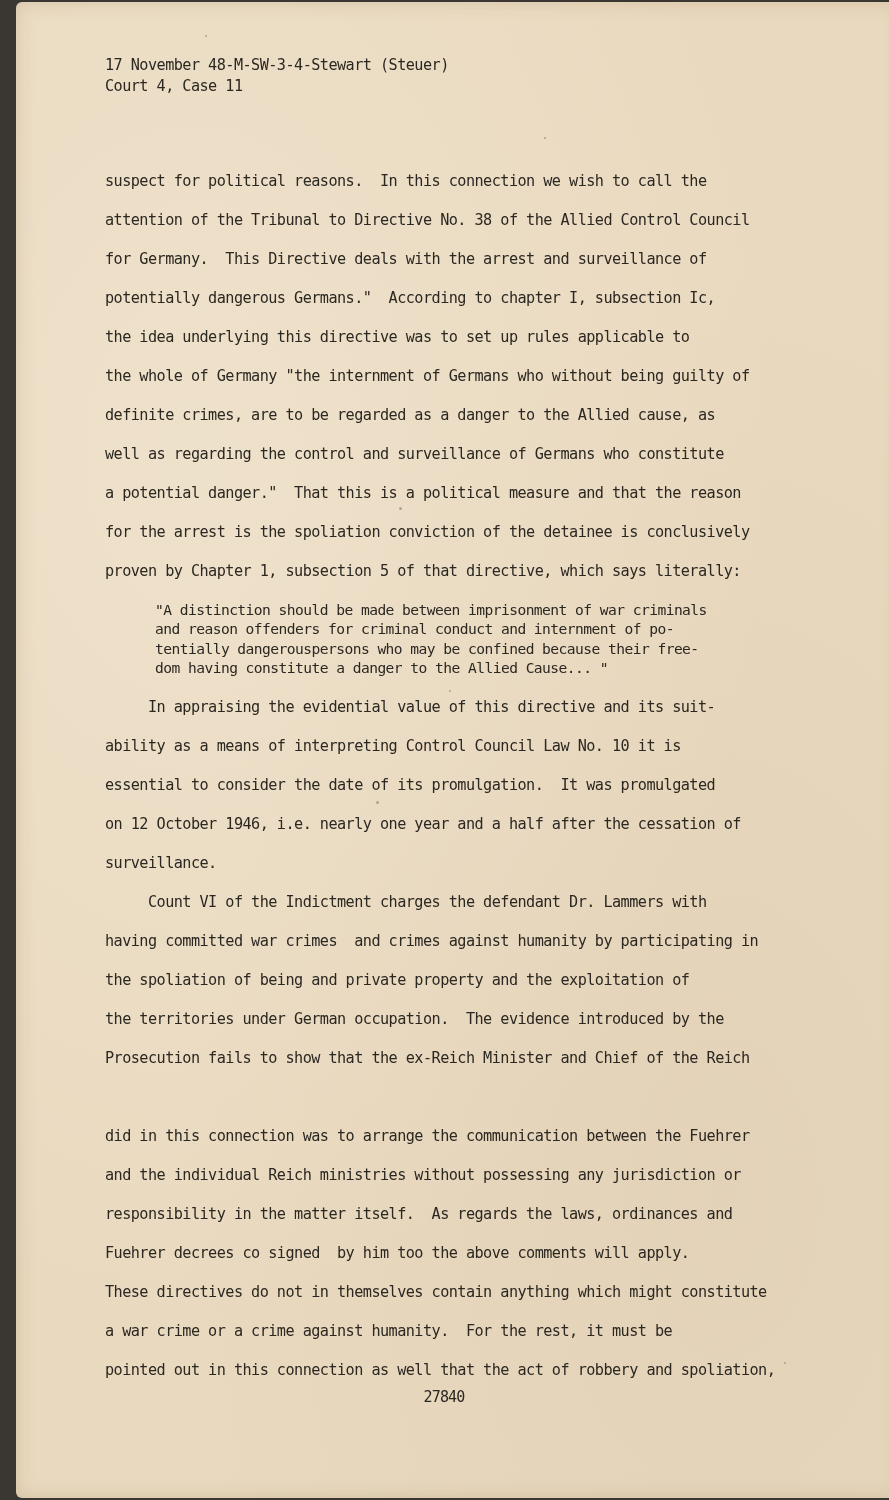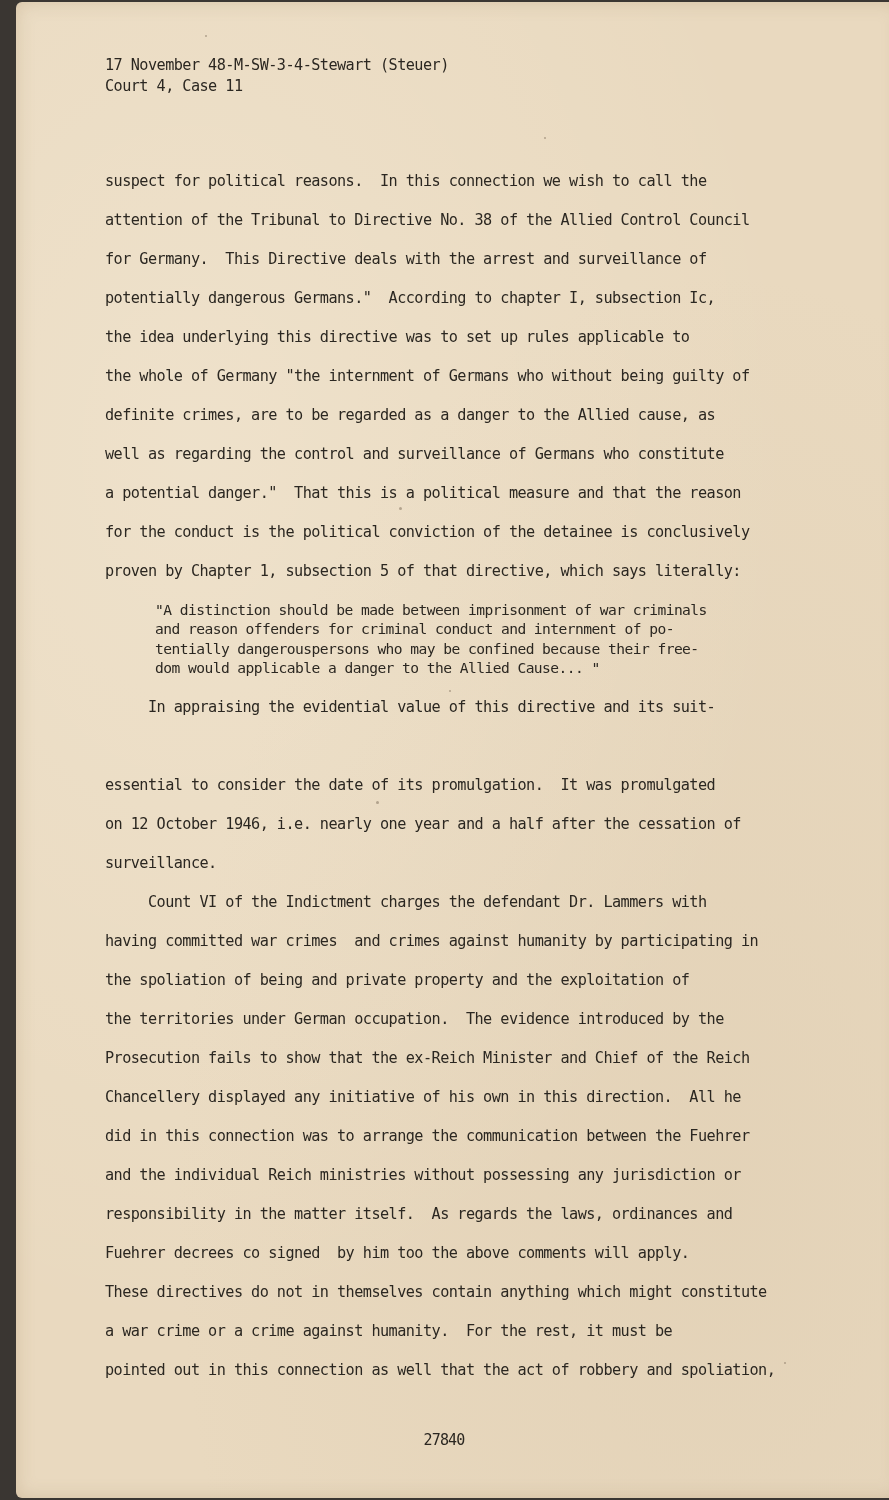--- a/index.html
+++ b/index.html
@@ -41,21 +41,20 @@
   .page-number {
     position: absolute;
     left: 0;
     width: 856px;
     text-align: center;
     top: 1386px;
     font-family: "DejaVu Sans Mono", "Liberation Mono", monospace;
     color: #2b2721;
     font-size: 15px;
     letter-spacing: -0.8px;
-    margin-top: 43px;
   }
   .speck {
     position: absolute;
     background: #7a6a55;
     border-radius: 50%;
     opacity: 0.5;
   }
 </style>
 </head>
 <body>
@@ -67,39 +66,39 @@
 
   <div class="typed body-line" style="top:170px">suspect for political reasons.  In this connection we wish to call the</div>
   <div class="typed body-line" style="top:209px">attention of the Tribunal to Directive No. 38 of the Allied Control Council</div>
   <div class="typed body-line" style="top:248px">for Germany.  This Directive deals with the arrest and surveillance of</div>
   <div class="typed body-line" style="top:287px">potentially dangerous Germans."  According to chapter I, subsection Ic,</div>
   <div class="typed body-line" style="top:326px">the idea underlying this directive was to set up rules applicable to</div>
   <div class="typed body-line" style="top:365px">the whole of Germany "the internment of Germans who without being guilty of</div>
   <div class="typed body-line" style="top:404px">definite crimes, are to be regarded as a danger to the Allied cause, as</div>
   <div class="typed body-line" style="top:443px">well as regarding the control and surveillance of Germans who constitute</div>
   <div class="typed body-line" style="top:482px">a potential danger."  That this is a political measure and that the reason</div>
-  <div class="typed body-line" style="top:521px">for the conduct is the political conviction of the detainee is conclusively</div>
+  <div class="typed body-line" style="top:521px">for the arrest is the spoliation conviction of the detainee is conclusively</div>
   <div class="typed body-line" style="top:560px">proven by Chapter 1, subsection 5 of that directive, which says literally:</div>
 
   <div class="typed quote-line" style="top:599px">"A distinction should be made between imprisonment of war criminals</div>
   <div class="typed quote-line" style="top:618px">and reason offenders for criminal conduct and internment of po-</div>
   <div class="typed quote-line" style="top:638px">tentially dangerouspersons who may be confined because their free-</div>
-  <div class="typed quote-line" style="top:657px">dom would applicable a danger to the Allied Cause... "</div>
+  <div class="typed quote-line" style="top:657px">dom having constitute a danger to the Allied Cause... "</div>
 
   <div class="typed body-line" style="top:696px">     In appraising the evidential value of this directive and its suit-</div>
+  <div class="typed body-line" style="top:735px">ability as a means of interpreting Control Council Law No. 10 it is</div>
   <div class="typed body-line" style="top:774px">essential to consider the date of its promulgation.  It was promulgated</div>
   <div class="typed body-line" style="top:813px">on 12 October 1946, i.e. nearly one year and a half after the cessation of</div>
   <div class="typed body-line" style="top:852px">surveillance.</div>
 
   <div class="typed body-line" style="top:891px">     Count VI of the Indictment charges the defendant Dr. Lammers with</div>
   <div class="typed body-line" style="top:930px">having committed war crimes  and crimes against humanity by participating in</div>
   <div class="typed body-line" style="top:969px">the spoliation of being and private property and the exploitation of</div>
   <div class="typed body-line" style="top:1008px">the territories under German occupation.  The evidence introduced by the</div>
   <div class="typed body-line" style="top:1047px">Prosecution fails to show that the ex-Reich Minister and Chief of the Reich</div>
-  <div class="typed body-line" style="top:1086px">Chancellery displayed any initiative of his own in this direction.  All he</div>
   <div class="typed body-line" style="top:1125px">did in this connection was to arrange the communication between the Fuehrer</div>
   <div class="typed body-line" style="top:1164px">and the individual Reich ministries without possessing any jurisdiction or</div>
   <div class="typed body-line" style="top:1203px">responsibility in the matter itself.  As regards the laws, ordinances and</div>
   <div class="typed body-line" style="top:1242px">Fuehrer decrees co signed  by him too the above comments will apply.</div>
   <div class="typed body-line" style="top:1281px">These directives do not in themselves contain anything which might constitute</div>
   <div class="typed body-line" style="top:1320px">a war crime or a crime against humanity.  For the rest, it must be</div>
   <div class="typed body-line" style="top:1359px">pointed out in this connection as well that the act of robbery and spoliation,</div>
 
   <div class="page-number">27840</div>
 

